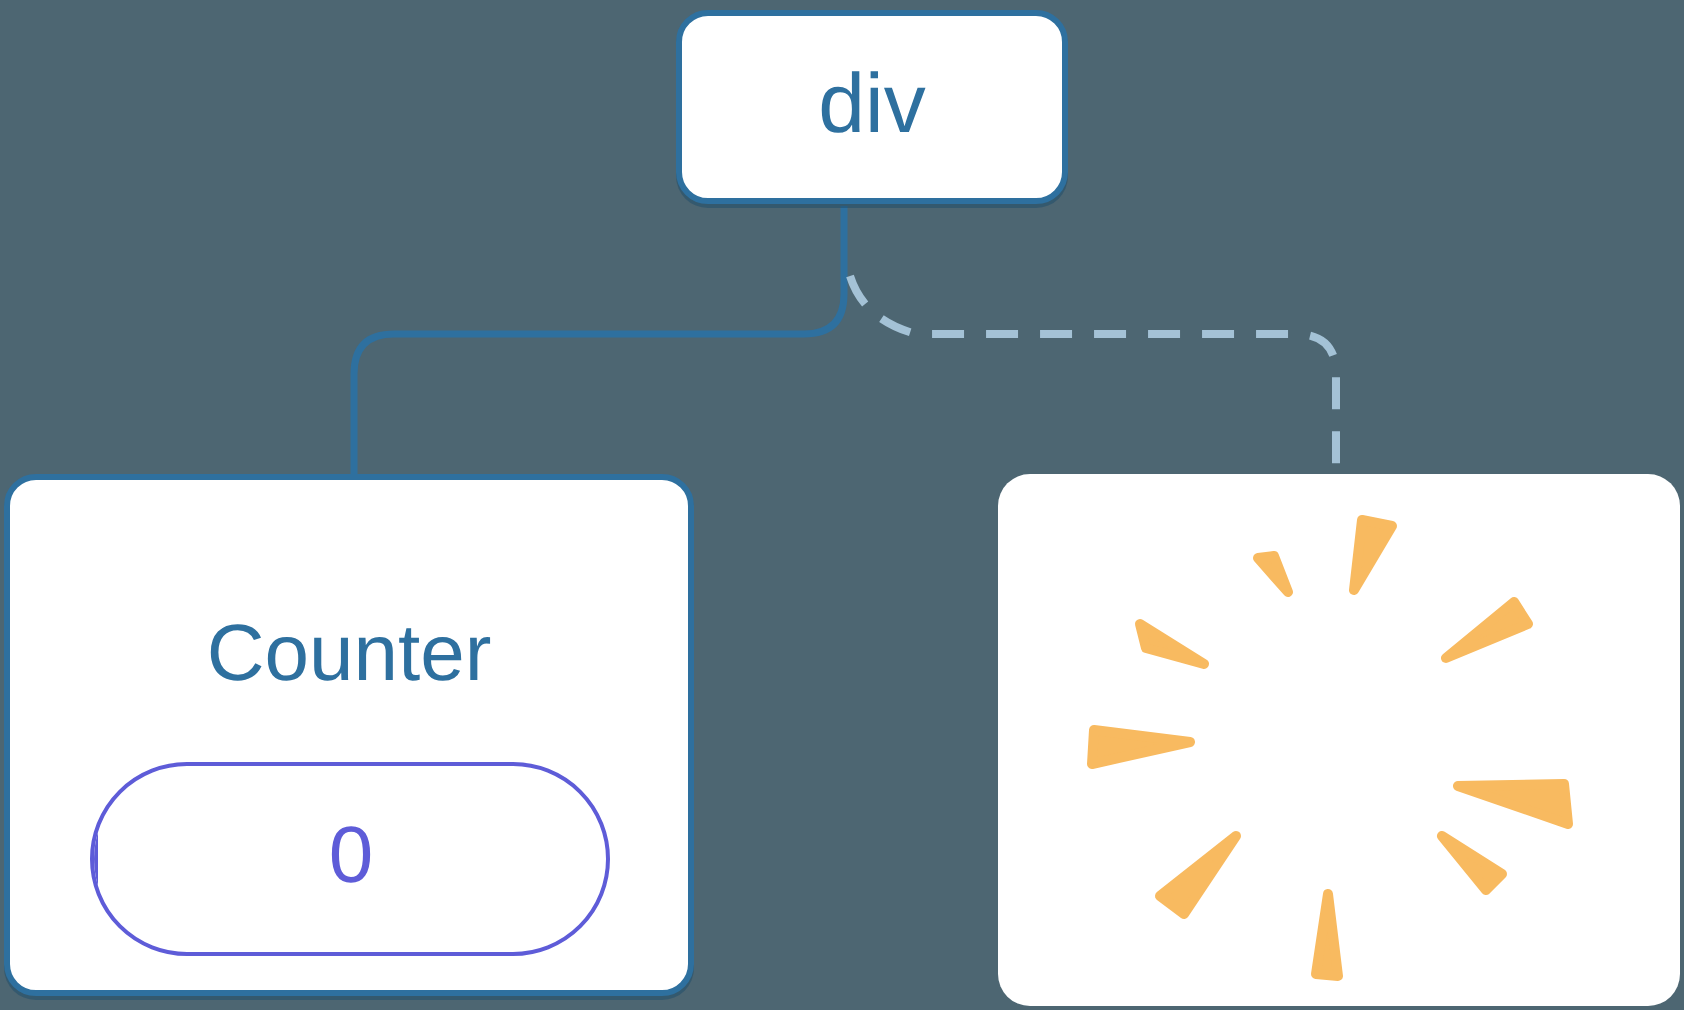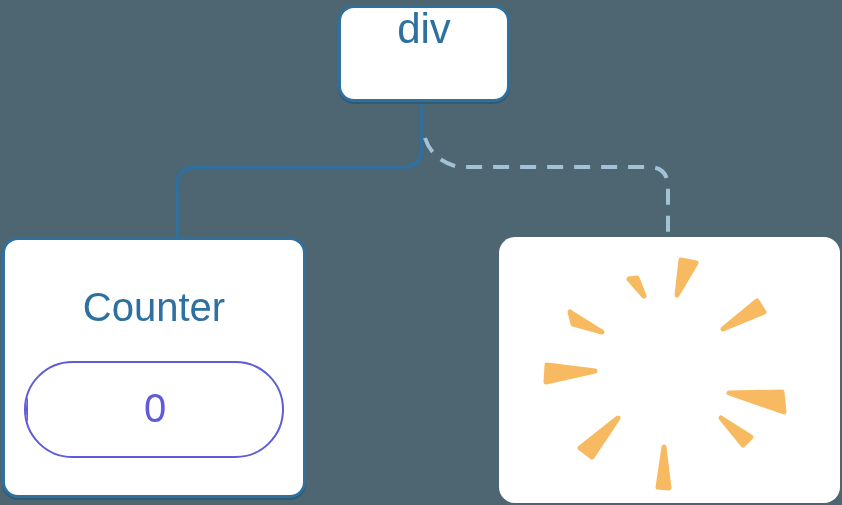--- a/index.html
+++ b/index.html
@@ -13,35 +13,35 @@
     background:var(--canvas-bg);
     font-family:"Liberation Sans","DejaVu Sans",sans-serif;
     position:relative;
   }
   .canvas{position:absolute;inset:0;width:842px;height:505px;}
   .edges{position:absolute;left:0;top:0;width:842px;height:505px;display:block;}
   .node{
     position:absolute;background:var(--node-bg);border-radius:16px;
   }
   .node-root{
-    left:338px;top:5px;width:172px;height:97px;
+    left:338px;top:5px;width:196px;height:97px;
     border:3px solid var(--line-blue);
     box-shadow:0 2px 0 rgba(32,78,108,.55);
-    display:flex;justify-content:center;
+    display:flex;align-items:center;justify-content:center;
   }
   .node-root .label{
     color:var(--text-blue);font-size:42px;font-weight:500;line-height:1;
     padding-bottom:4px;
   }
   .node-counter{
-    left:2px;top:237px;width:304px;height:261px;
+    left:2px;top:237px;width:345px;height:261px;
     border:3px solid var(--line-blue);
     box-shadow:0 2px 0 rgba(32,78,108,.55);
     display:flex;flex-direction:column;align-items:center;
-    padding-top:46px;
+    padding-top:66px;
   }
   .node-counter .title{
     color:var(--text-blue);font-size:40px;font-weight:500;line-height:42px;
   }
   .state-pill{
     margin-top:33px;width:260px;height:97px;
     border:2.5px solid var(--state-purple);border-radius:60px;
     display:flex;align-items:stretch;overflow:hidden;
     color:var(--state-purple);font-size:40px;
   }

